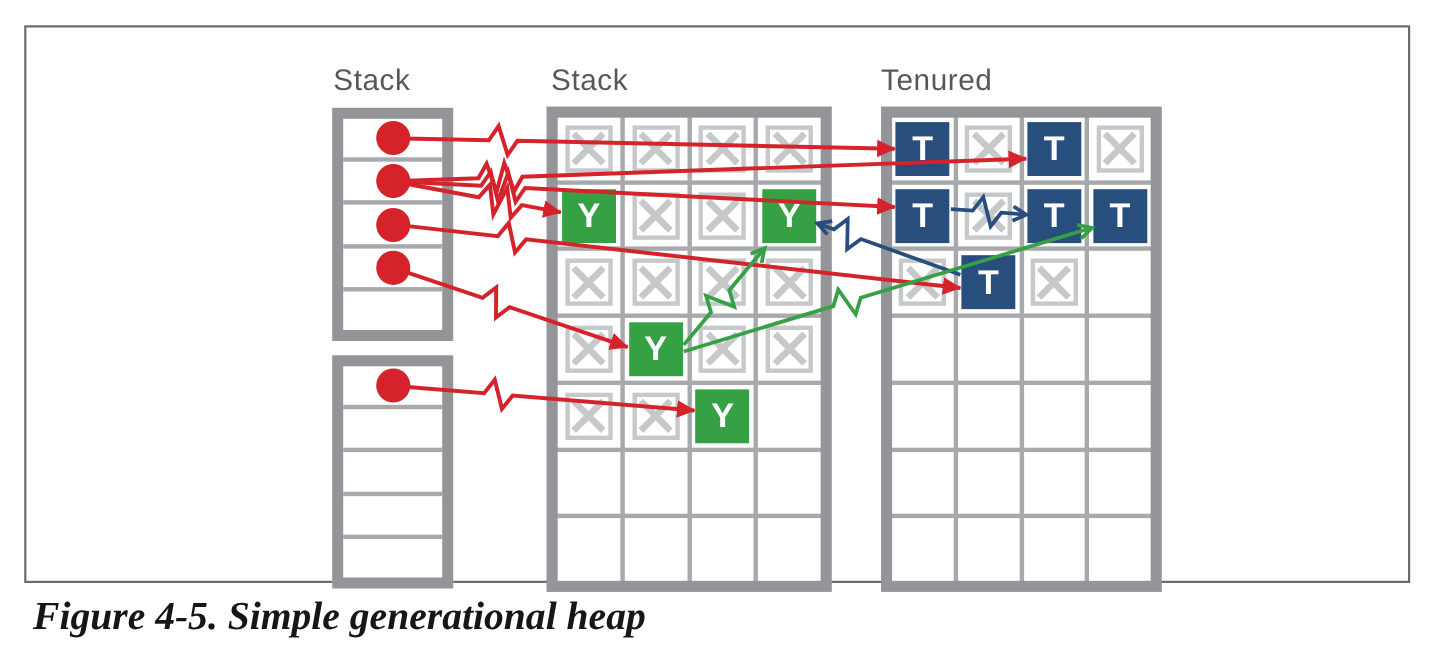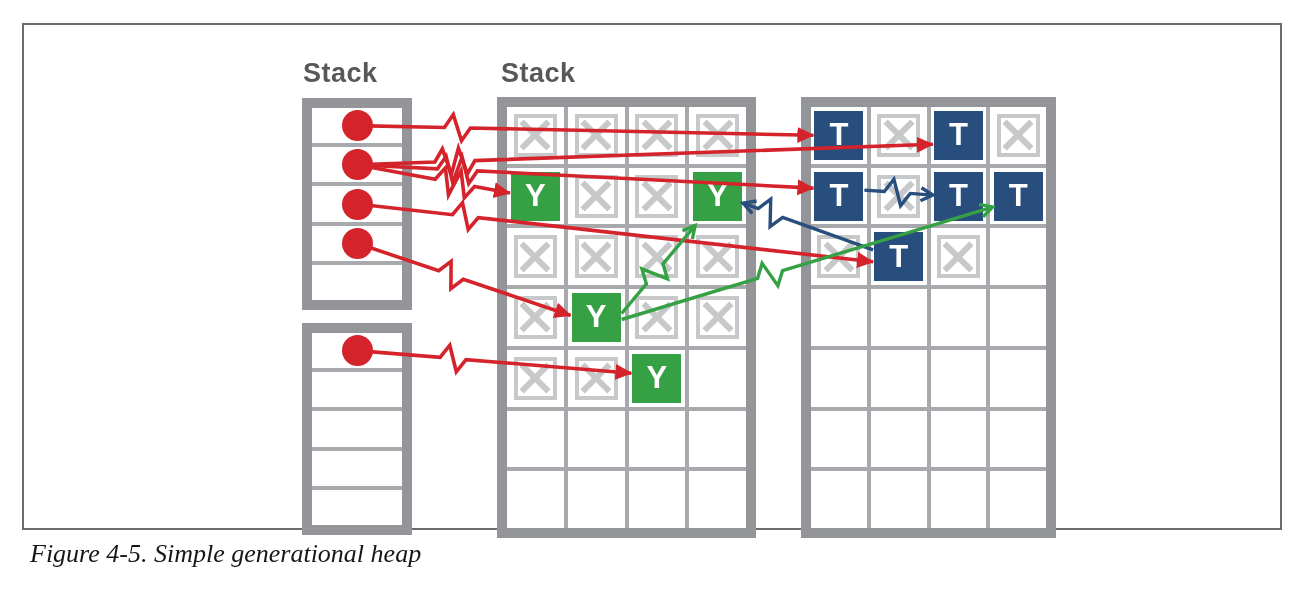--- a/index.html
+++ b/index.html
@@ -6,21 +6,21 @@
   :root{
     --red:#d5232b; --green:#35a044; --navy:#274e7d;
     --frame:#6a6b6d; --gridborder:#939598; --divider:#a7a9ac;
     --deadgray:#c6c8ca; --labelgray:#57585a;
   }
   body { background:#fff; }
   .page { position:relative; width:1316px; height:606px; background:#fff; overflow:hidden;
           font-family:"Liberation Sans", sans-serif; }
   .frame { position:absolute; left:22px; top:23px; width:1260px; height:507px;
            border:2px solid var(--frame); background:#fff; }
-  .col-label { position:absolute; font-weight:bold; font-size:27px; color:var(--labelgray);
+  .col-label { position:absolute; font-weight:normal; font-size:27px; color:var(--labelgray);
                letter-spacing:0.5px; font-family:"Liberation Sans", sans-serif; }
   #label-stack   { left:279px; top:33px; }
   #label-young   { left:477px; top:33px; }
   #label-tenured { left:777px; top:33px; }
 
   .stack-seg { position:absolute; left:278px; width:110px; height:212px;
                border:10px solid var(--gridborder); background:#fff;
                display:flex; flex-direction:column; }
   #stack-seg-0 { top:73px; }
   #stack-seg-1 { top:298px; }
@@ -41,29 +41,30 @@
   .xbox::before { transform:translate(-50%,-50%) rotate(45deg); }
   .xbox::after  { transform:translate(-50%,-50%) rotate(-45deg); }
   .chip { width:49px; height:49px; display:flex; align-items:center; justify-content:center;
           color:#fff; font-weight:bold; font-size:31px; font-family:"Liberation Sans", sans-serif; }
   .chip.green { background:var(--green); }
   .chip.navy  { background:var(--navy); }
 
   #arrows { position:absolute; left:0; top:0; pointer-events:none; }
 
   .caption { position:absolute; left:30px; top:539px; color:#161616;
-             font-family:"Liberation Serif", serif; font-style:italic; font-size:26px; }
+             font-family:"Liberation Serif", serif; font-style:italic; font-size:36px;font-weight:bold; }
 </style>
 </head>
 <body>
 
 <div class="page" id="page">
   <div class="frame">
     <div class="col-label" id="label-stack">Stack</div>
     <div class="col-label" id="label-young">Stack</div>
+    <div class="col-label" id="label-tenured">Tenured</div>
 
     <div class="stack-seg" id="stack-seg-0">
         <div class="stack-row">
           <div class="dot"></div>
         </div>
         <div class="stack-row">
           <div class="dot"></div>
         </div>
         <div class="stack-row">
           <div class="dot"></div>

